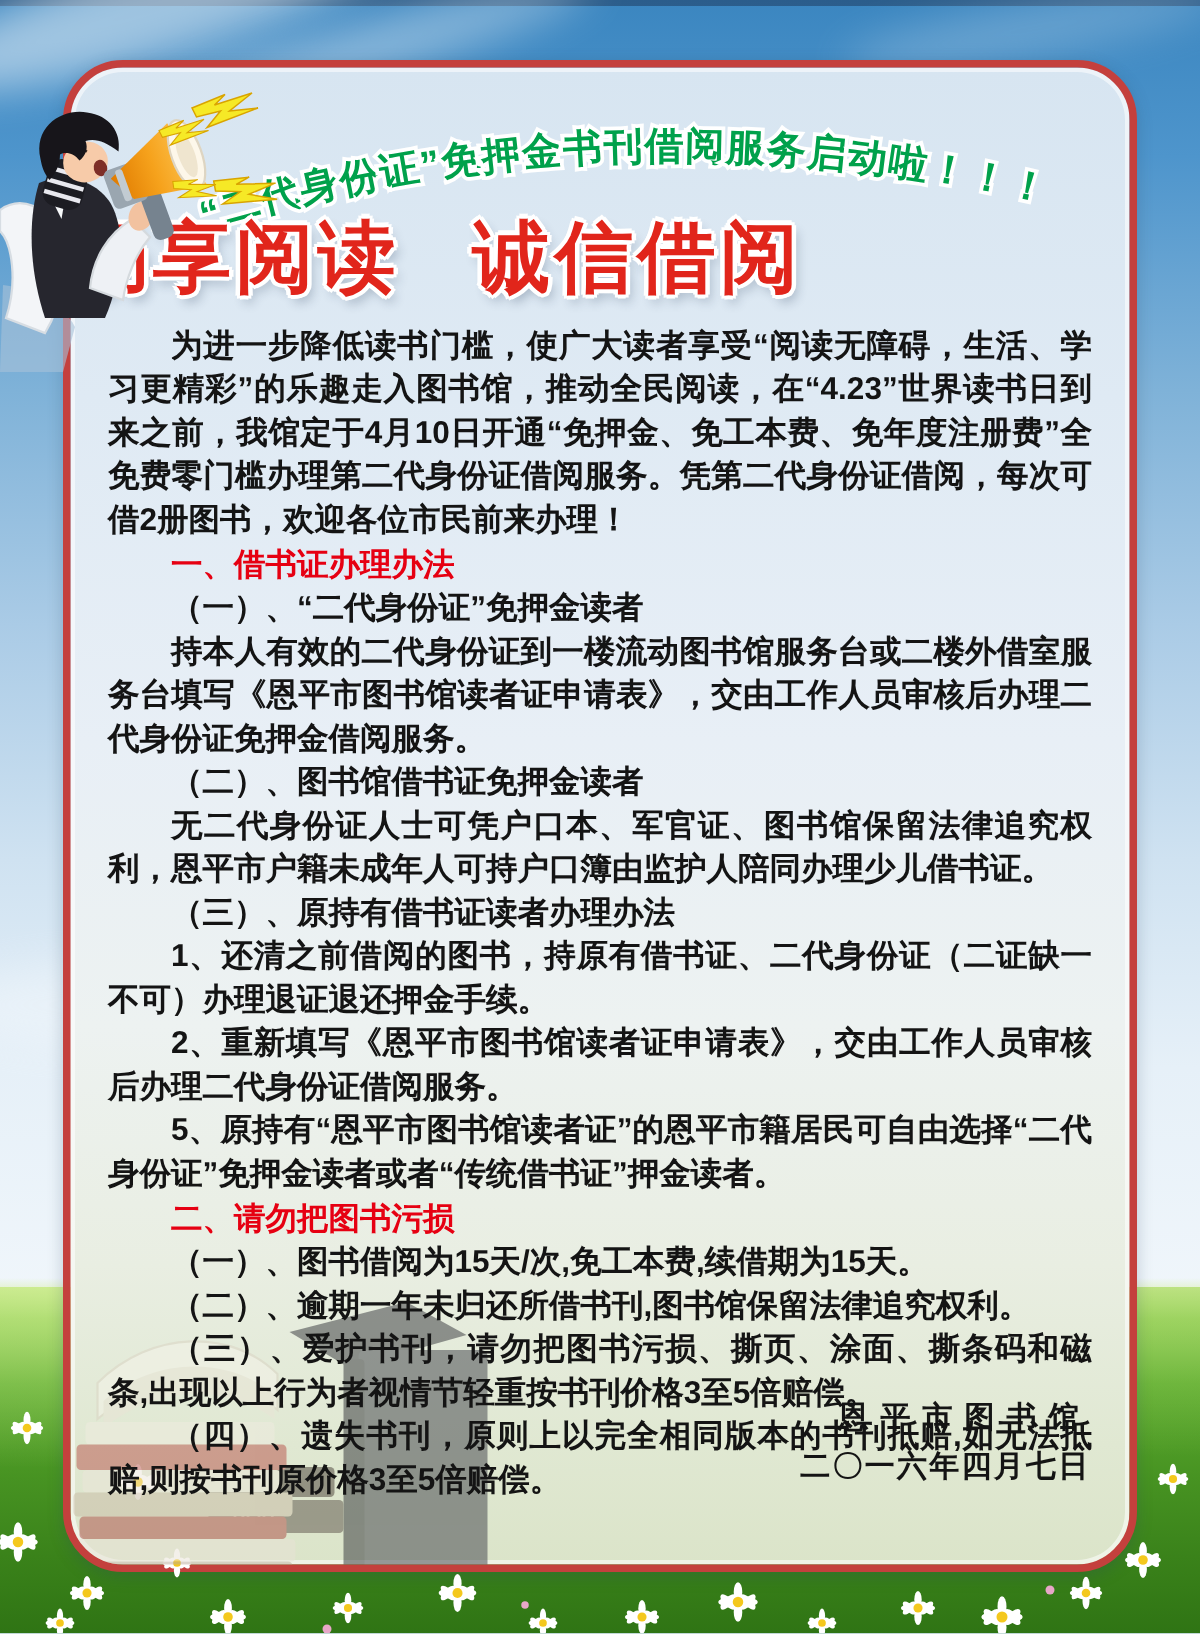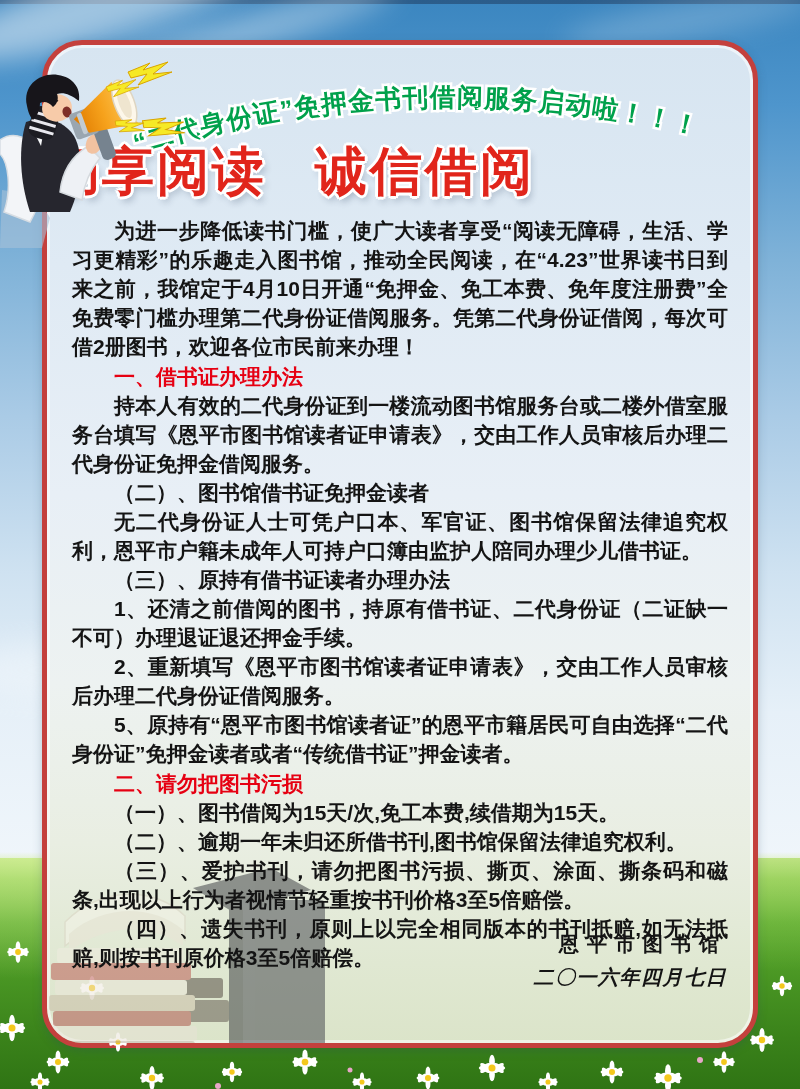--- a/index.html
+++ b/index.html
@@ -47,21 +47,21 @@
   
   .body-flow{ position:absolute; left:25px; top:171px; width:656px; z-index:3;
     font-size:21px; font-weight:bold; color:#141414; line-height:29px; text-align:justify; }
   .body-flow p{ text-indent:2em; margin:0; }
   .sec-heading{ color:#e60012; margin-top:1px !important; }
 
   
   .signature{ position:absolute; right:26px; top:886px; z-index:3; text-align:right;
     font-weight:bold; color:#141414; }
   .signature .org{ font-size:20px; letter-spacing:8px; }
-  .signature .date{ font-size:20px; letter-spacing:1.5px; margin-top:6px;font-style:italic; }
+  .signature .date{ font-size:20px; letter-spacing:1.5px; margin-top:6px; }
 
   
   .books-svg{ position:absolute; left:-4px; top:815px; width:300px; height:200px; z-index:2; opacity:.5; }
 
   
   .woman-svg{ position:absolute; left:0; top:60px; width:204px; height:188px; z-index:6; }
 </style>
 </head>
 <body>
 
@@ -112,20 +112,21 @@
         <rect x="10" y="151" width="138" height="15" rx="3" fill="#a94a42"></rect>
         <rect x="4" y="166" width="150" height="15" rx="3" fill="#e8e2d6"></rect>
         <rect x="8" y="181" width="144" height="14" rx="3" fill="#b9ab99"></rect>
       </g>
     </svg>
 
     <div class="body-flow">
       <p>为进一步降低读书门槛，使广大读者享受“阅读无障碍，生活、学习更精彩”的乐趣走入图书馆，推动全民阅读，在“4.23”世界读书日到来之前，我馆定于4月10日开通“免押金、免工本费、免年度注册费”全免费零门槛办理第二代身份证借阅服务。凭第二代身份证借阅，每次可借2册图书，欢迎各位市民前来办理！</p>
 
       <p class="sec-heading">一、借书证办理办法</p>
+      <p>（一）、“二代身份证”免押金读者</p>
       <p>持本人有效的二代身份证到一楼流动图书馆服务台或二楼外借室服务台填写《恩平市图书馆读者证申请表》，交由工作人员审核后办理二代身份证免押金借阅服务。</p>
       <p>（二）、图书馆借书证免押金读者</p>
       <p>无二代身份证人士可凭户口本、军官证、图书馆保留法律追究权利，恩平市户籍未成年人可持户口簿由监护人陪同办理少儿借书证。</p>
       <p>（三）、原持有借书证读者办理办法</p>
       <p>1、还清之前借阅的图书，持原有借书证、二代身份证（二证缺一不可）办理退证退还押金手续。</p>
       <p>2、重新填写《恩平市图书馆读者证申请表》，交由工作人员审核后办理二代身份证借阅服务。</p>
       <p>5、原持有“恩平市图书馆读者证”的恩平市籍居民可自由选择“二代身份证”免押金读者或者“传统借书证”押金读者。</p>
 
       <p class="sec-heading">二、请勿把图书污损</p>
       <p>（一）、图书借阅为15天/次,免工本费,续借期为15天。</p>

